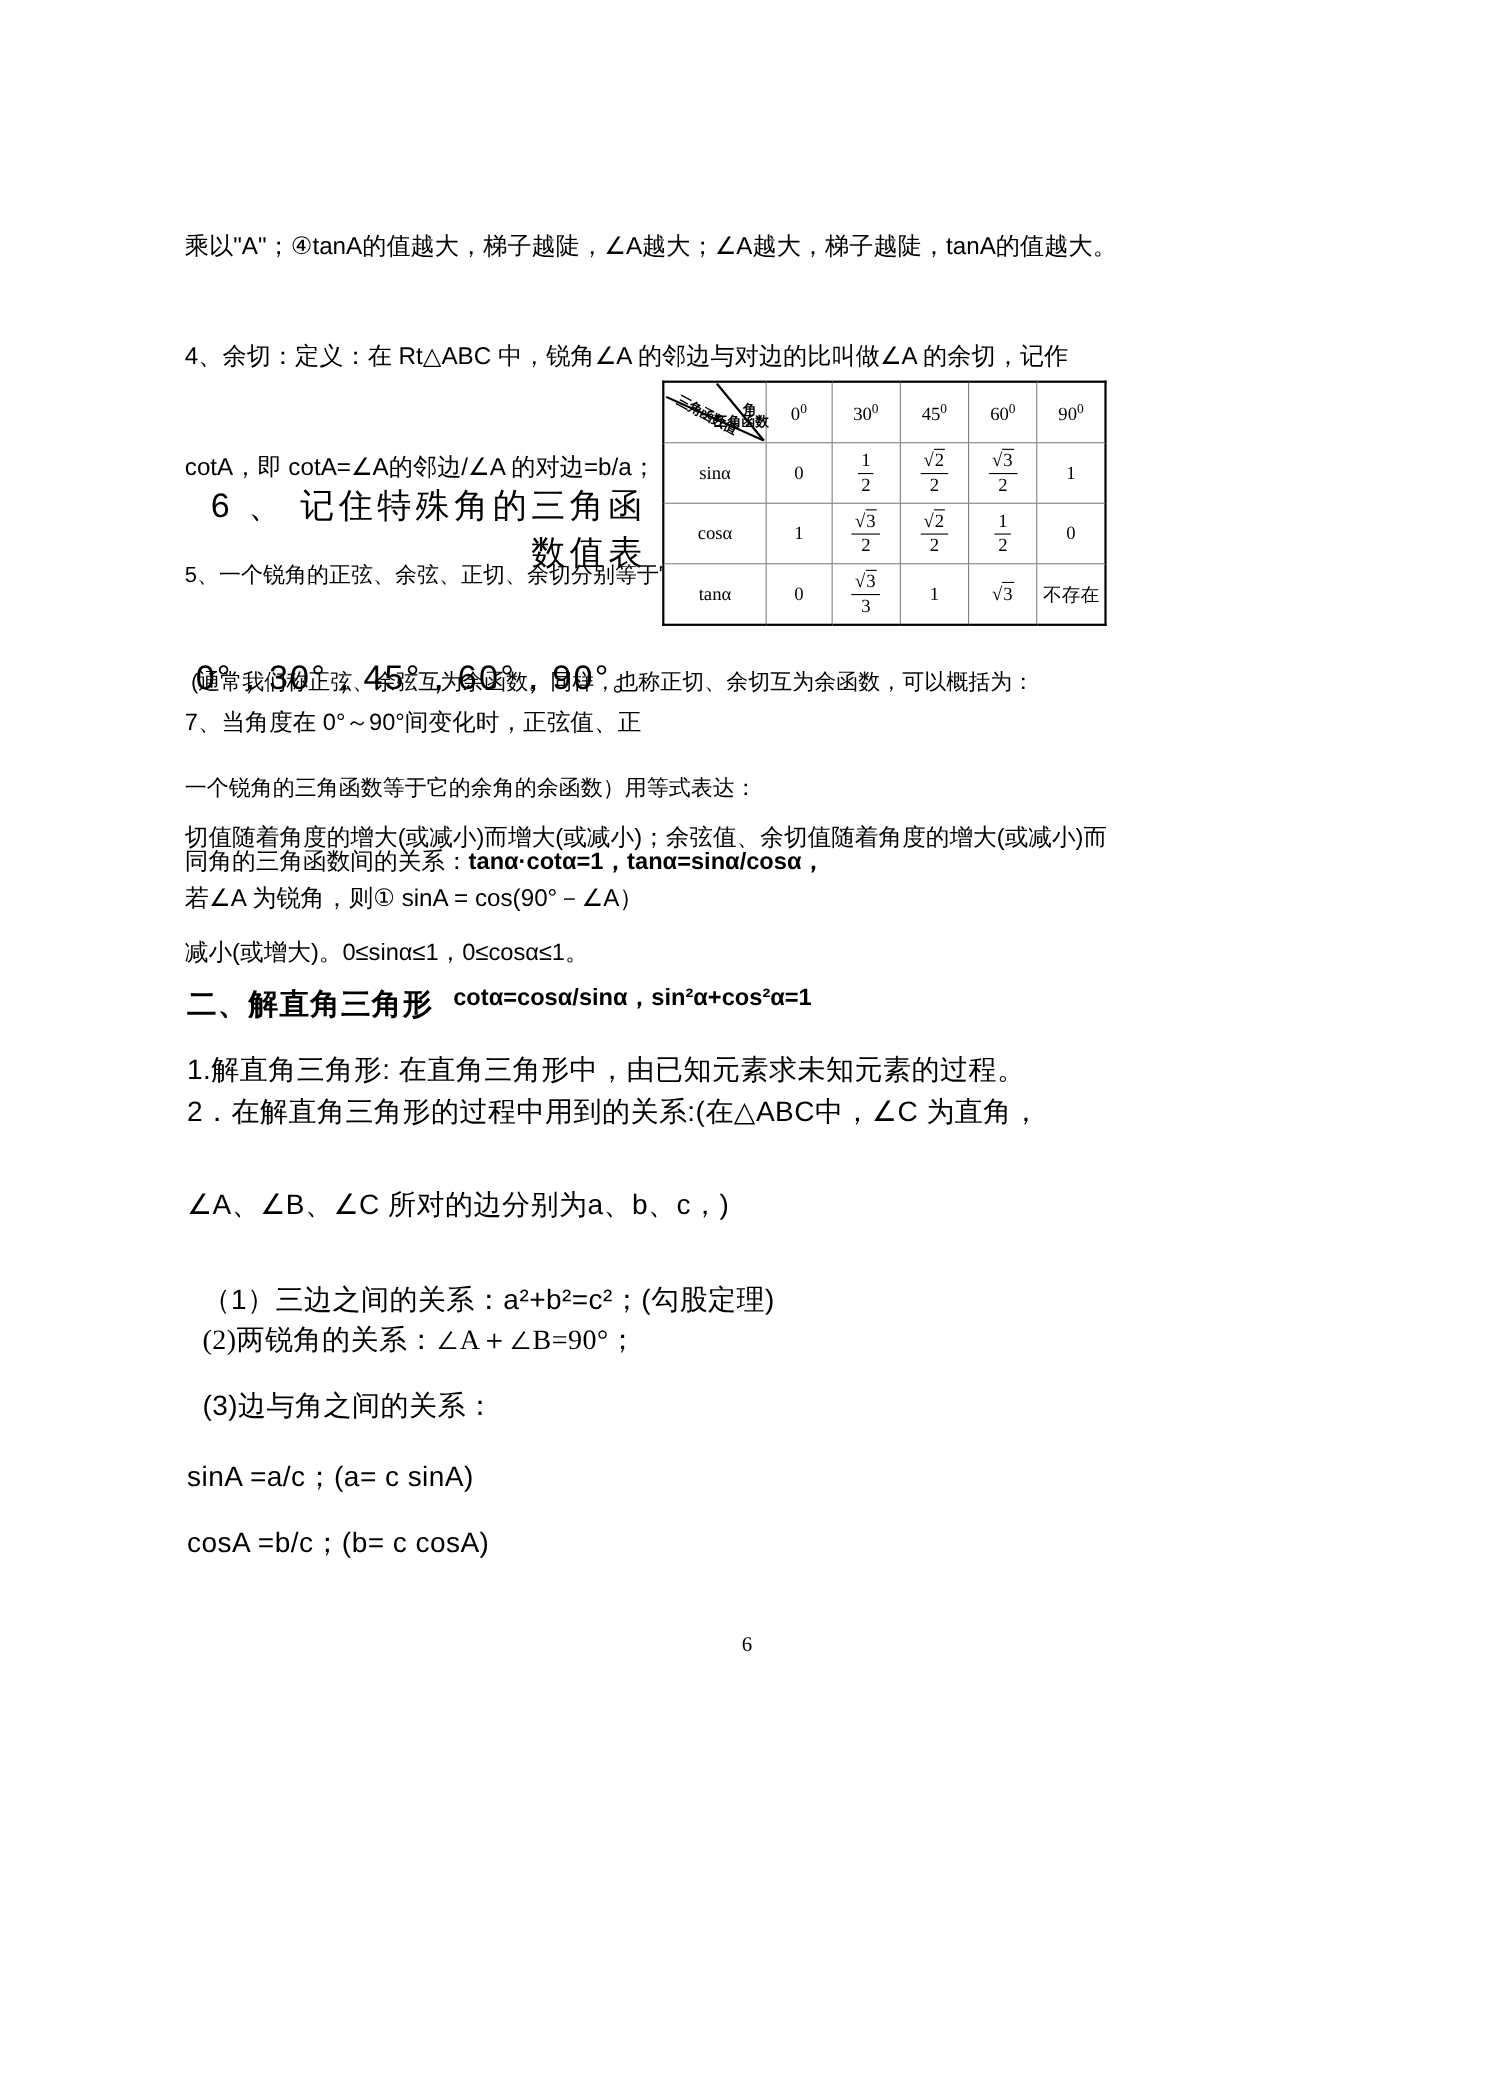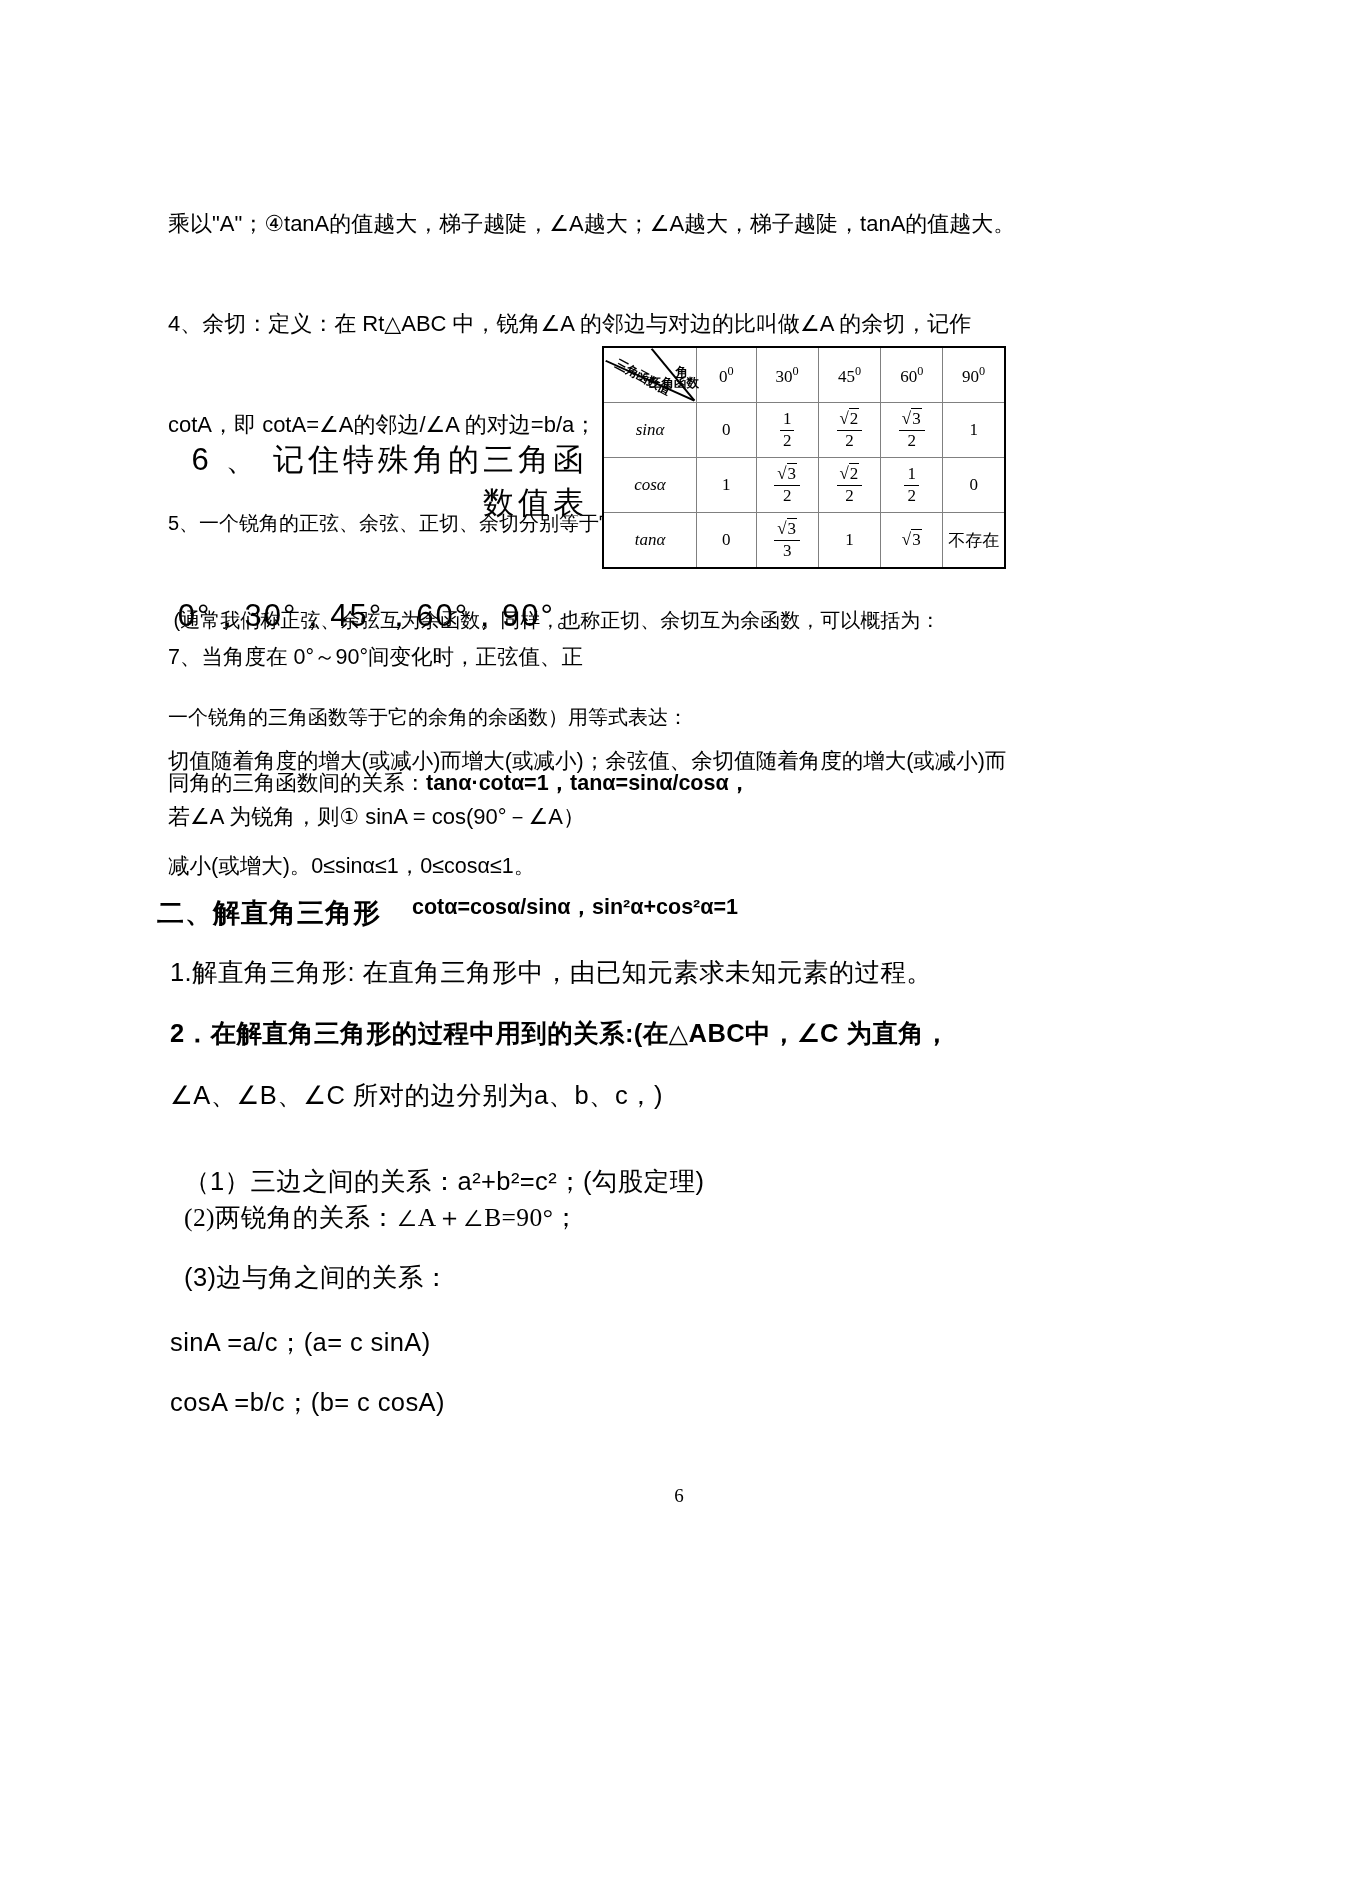--- a/index.html
+++ b/index.html
@@ -95,21 +95,21 @@
   table.trig tr:last-child  td { border-bottom: 2.5px solid #000; }
   table.trig td:first-child  { border-left: 2.5px solid #000; }
   table.trig td:last-child   { border-right: 2.5px solid #000; }
 
   td.corner {
     position: relative;
     width: 112px;
     height: 76px;
   }
   td.hdr { width: 73px; height: 76px; margin-left: 40px; }
-  td.lbl { width: 112px; font-style: italic; }
+  td.lbl { width: 112px; }
   td.val { width: 73px; }
 
   .corner-svg { position: absolute; left: 0; top: 0; width: 100%; height: 100%; }
   .corner-lbl {
     position: absolute;
     font-family: "DejaVu Sans", sans-serif;
     font-size: 12.5px;
     font-weight: bold;
     white-space: nowrap;
     color: #000;
@@ -140,35 +140,35 @@
   .sup { font-size: 0.72em; vertical-align: super; }
   .sqrt { white-space: nowrap; }
   .sqrt > .rad {
     border-top: 1.2px solid #000;
     padding-left: 1px;
     padding-right: 1px;
   }
 
   
   #sec2-title {
-    left: 157px;
+    left: 170px;
     top: 895px;
     font-size: 27px;
     font-weight: bold;
     letter-spacing: 1px;
   }
   .body2 {
     position: absolute;
     left: 170px;
     font-size: 25.5px;
     letter-spacing: 0.4px;
     white-space: pre;
   }
   #b2-1 { top: 955px; }
-  #b2-2 { top: 1016px; font-weight: bold; }
+  #b2-2 { top: 993px; }
   #b2-3 { top: 1078px; }
   #b2-4 { top: 1138px; left: 184px; margin-top: 26px; }
   #b2-5 { top: 1200px; left: 184px; font-family: Liberation Serif, serif; }
   #b2-6 { top: 1260px; left: 184px; }
   #b2-7 { top: 1325px; }
   #b2-8 { top: 1385px; }
 
   
   #page-no {
     position: absolute;

